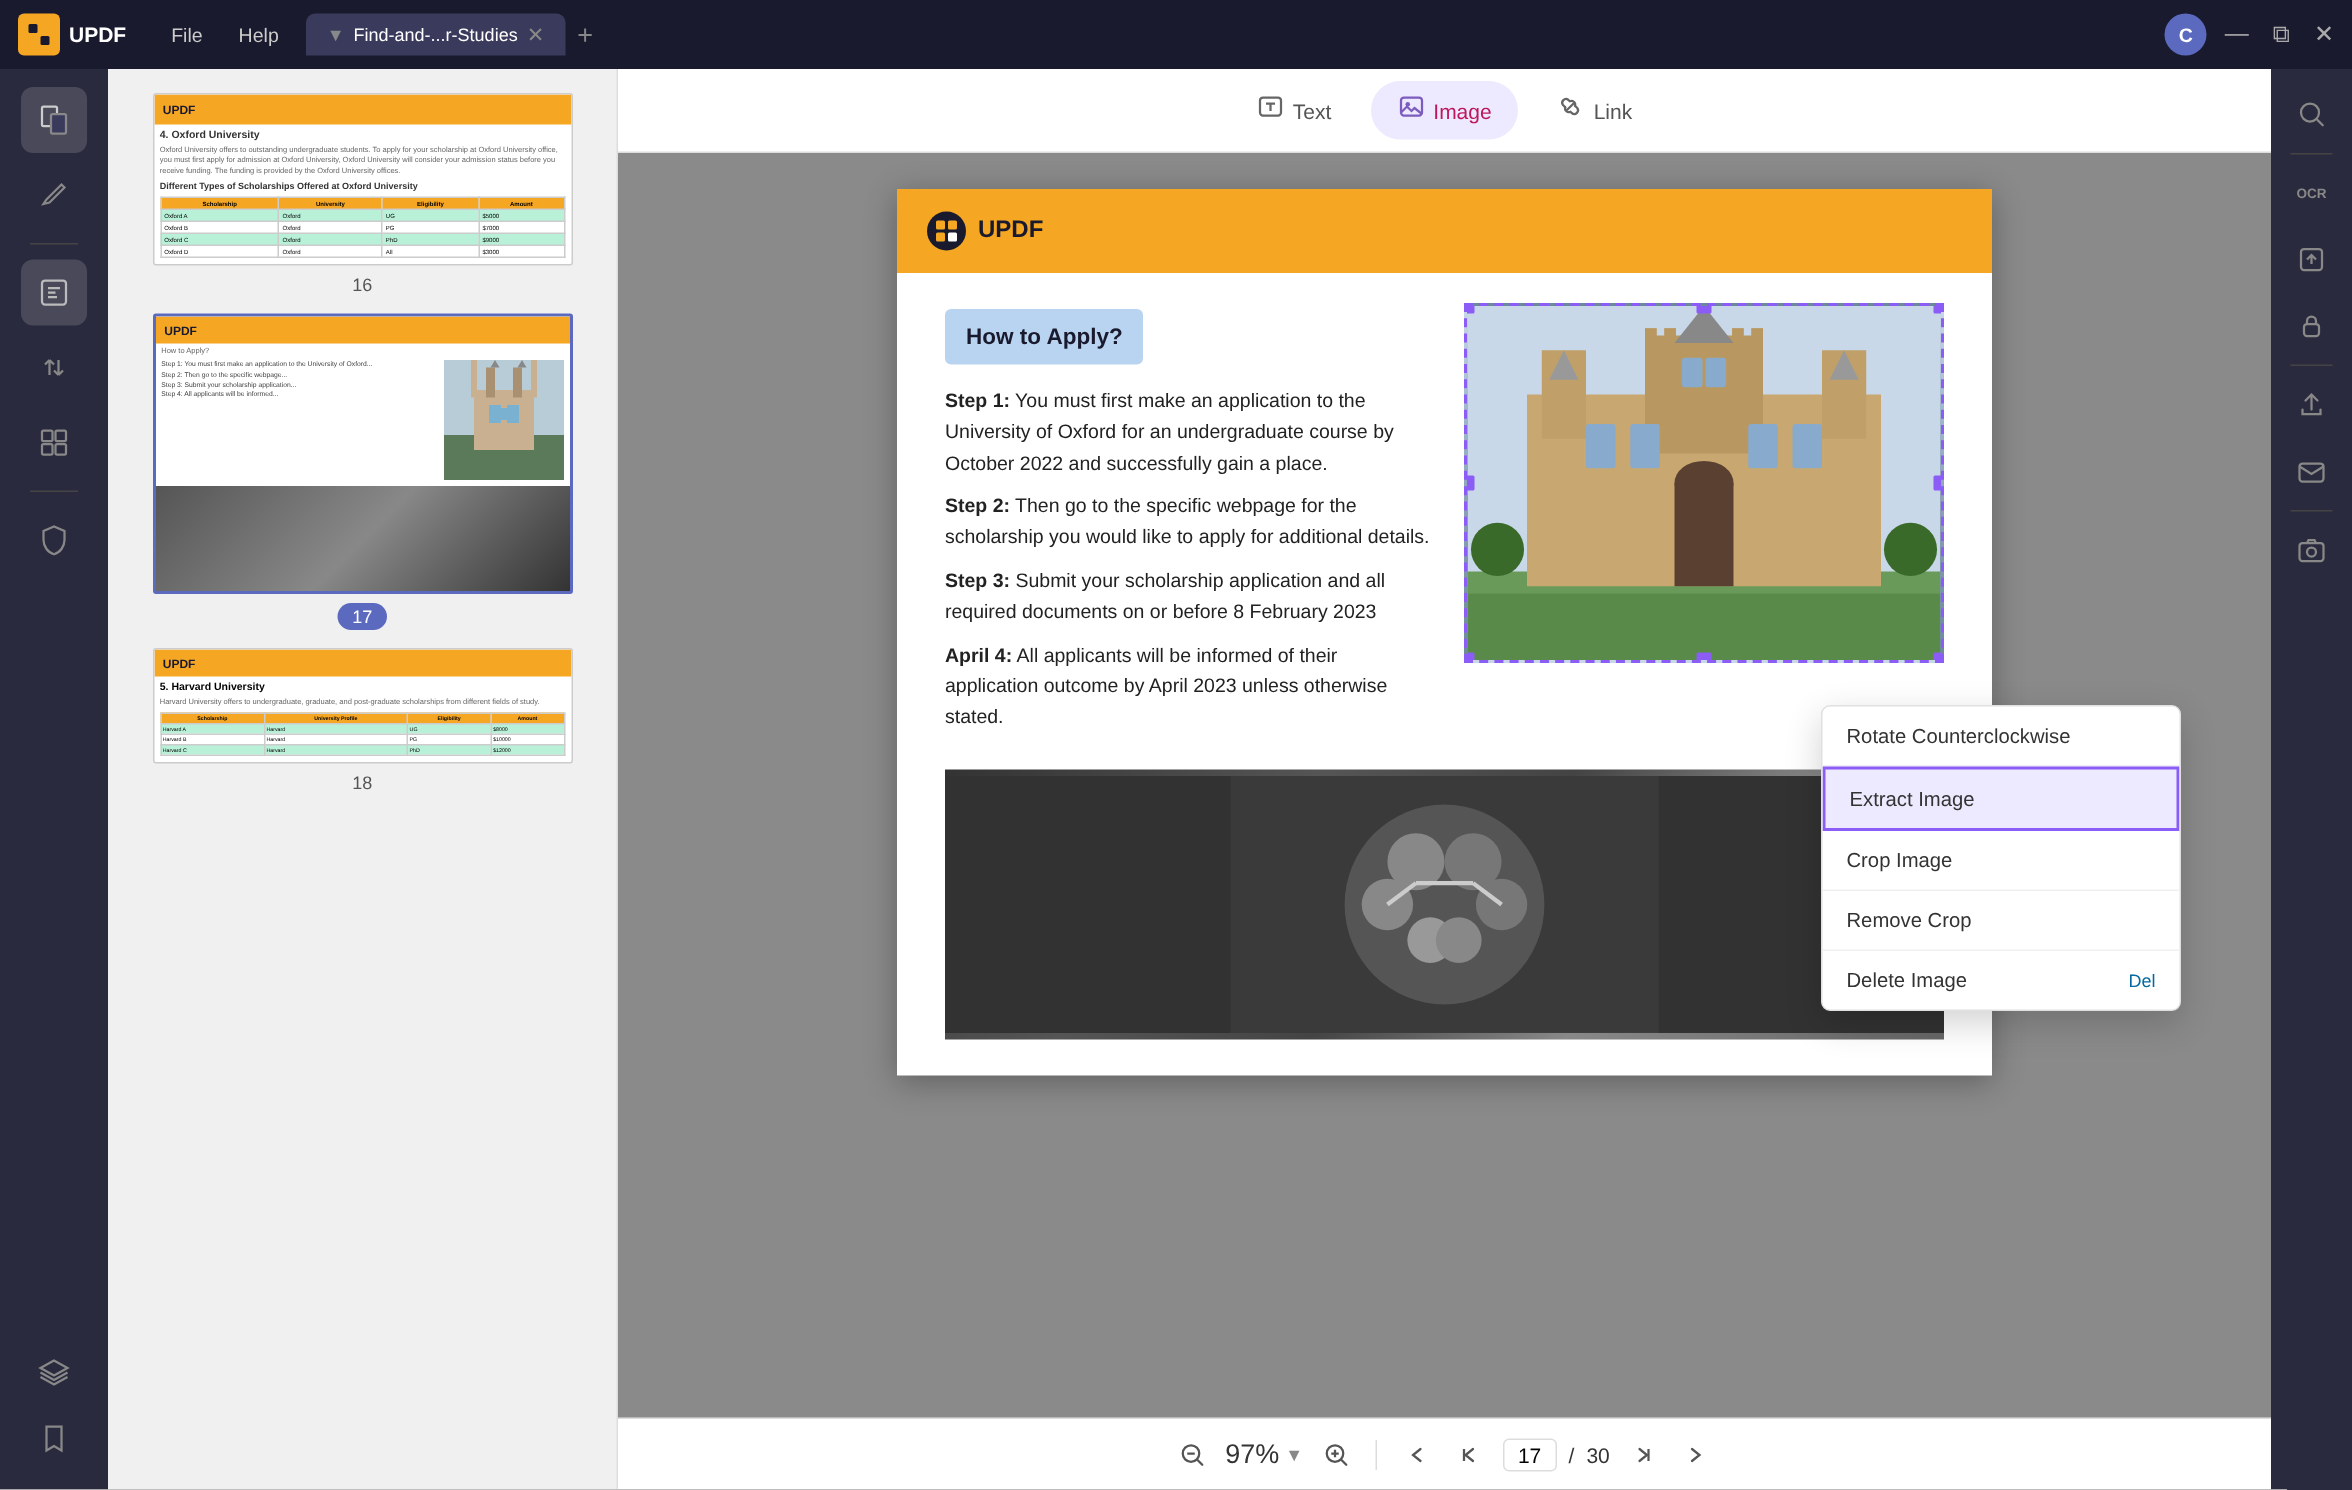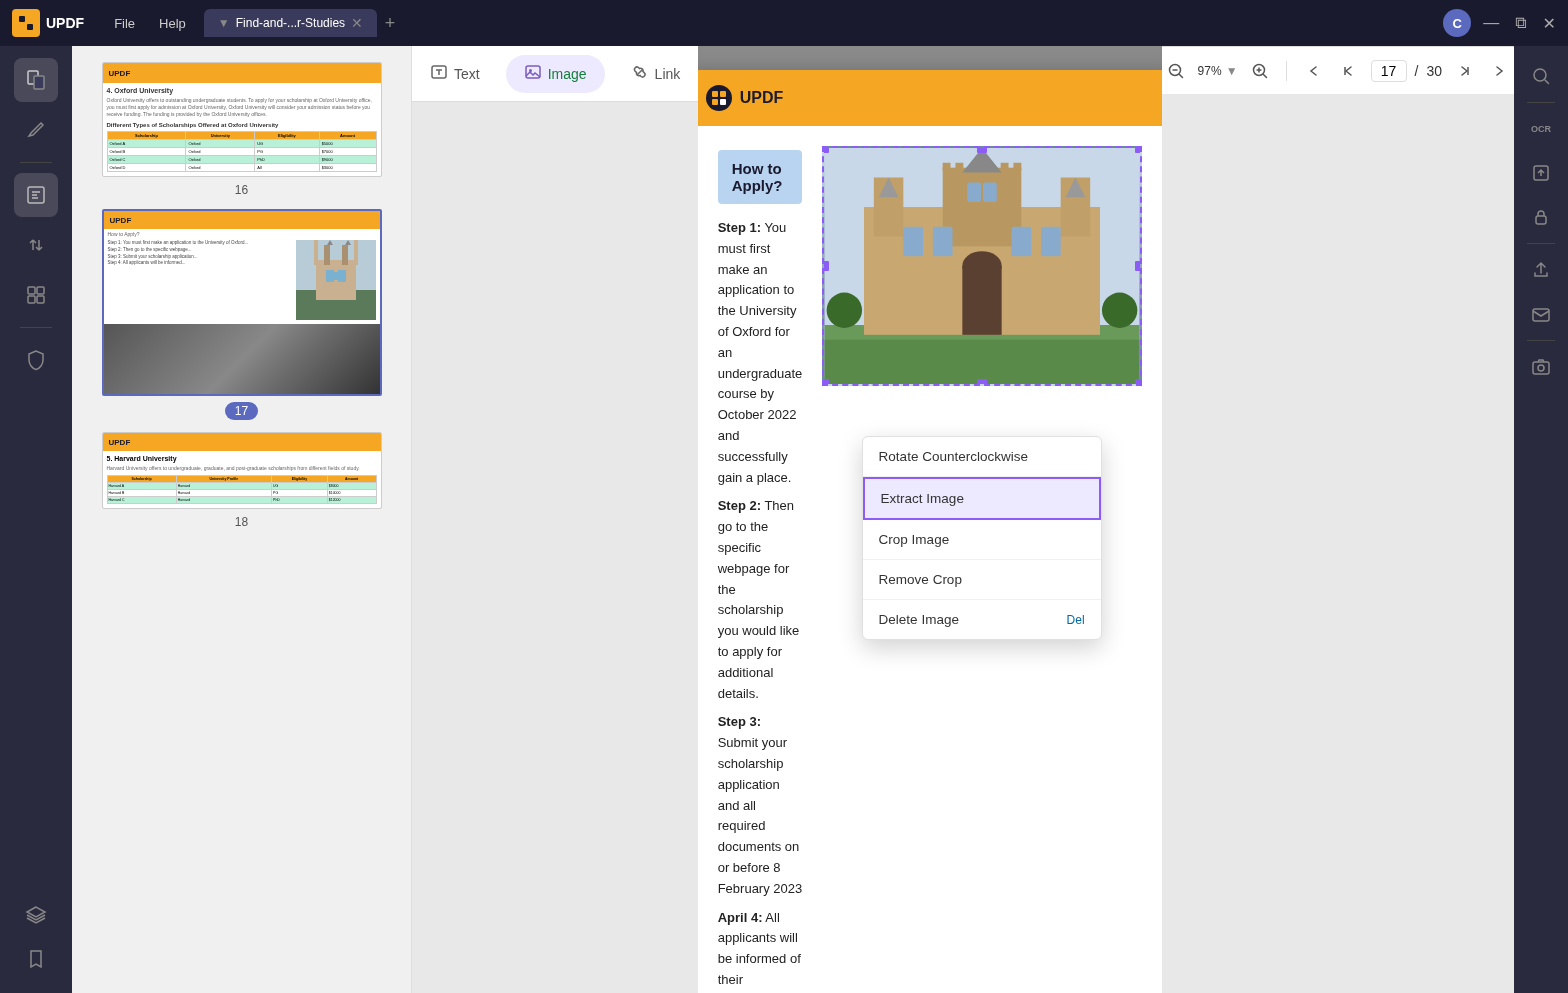--- a/index.html
+++ b/index.html
@@ -112,33 +112,33 @@
     .t18-content { padding: 4px; }
     .t18-title { font-size: 7px; font-weight: bold; margin-bottom: 3px; }
     .t18-text { font-size: 5px; color: #666; line-height: 1.3; margin-bottom: 3px; }
     .t18-table { width: 100%; border-collapse: collapse; }
     .t18-table td, .t18-table th { border: 1px solid #ccc; padding: 1px; font-size: 3.5px; }
     .t18-table th { background: #f5a623; }
     .t18-row-green td { background: #b8f0d8; }
 
     
     .content-area {
-      flex: 1; display: flex; overflow: hidden; position: relative; justify-content: center;
+      flex: 1; display: flex; flex-direction: column; overflow: hidden; position: relative; justify-content: center;
     }
 
     
     .top-toolbar {
       height: 56px; background: #fff; border-bottom: 1px solid #ddd;
       display: flex; align-items: center; justify-content: center; gap: 8px;
     }
     .toolbar-btn {
       display: flex; align-items: center; gap: 6px; padding: 8px 18px;
       border-radius: 20px; cursor: pointer; font-size: 14px; color: #555;
     }
-    .toolbar-btn.active { background: #ede9fe; color: #15803d; }
+    .toolbar-btn.active { background: #ede9fe; color: #be185d; }
     .toolbar-btn .btn-icon { font-size: 16px; }
 
     
     .pdf-viewer {
       flex: 1; overflow-y: auto; background: #8a8a8a; display: flex;
       justify-content: center; align-items: flex-start; padding: 24px;
     }
 
     
     .pdf-page {
@@ -212,21 +212,21 @@
     .right-icon {
       width: 36px; height: 36px; display: flex; align-items: center; justify-content: center;
       border-radius: 6px; cursor: pointer; color: #888; font-size: 18px;
     }
     .right-divider { width: 28px; height: 1px; background: #444; }
 
     
     .context-menu {
       position: absolute;
       right: 60px;
-      top: 390px;
+      top: 368px;
       width: 240px;
       background: #fff;
       border: 1px solid #e0e0e0;
       border-radius: 6px;
       box-shadow: 0 8px 24px rgba(0,0,0,0.18);
       z-index: 100;
       overflow: hidden;
     }
     .context-menu-item {
       display: flex; align-items: center; justify-content: space-between;
@@ -242,21 +242,21 @@
       height: 48px; background: #fff; border-top: 1px solid #ddd;
       display: flex; align-items: center; justify-content: center; gap: 8px;
     }
     .zoom-btn {
       width: 28px; height: 28px; display: flex; align-items: center; justify-content: center;
       cursor: pointer; border-radius: 4px; color: #555; font-size: 18px;
     }
     .zoom-display {
       display: flex; align-items: center; gap: 4px; font-size: 14px; color: #333;
     }
-    .zoom-value { font-size: 12px; }
+    .zoom-value { font-size: 18px; }
     .zoom-dropdown { color: #888; font-size: 12px; cursor: pointer; }
     .separator { width: 1px; height: 20px; background: #ddd; margin: 0 4px; }
     .page-nav {
       display: flex; align-items: center; gap: 8px; font-size: 14px; color: #333;
     }
     .page-input {
       width: 36px; text-align: center; border: 1px solid #ddd; border-radius: 4px;
       padding: 2px 4px; font-size: 14px;
     }
   </style>

